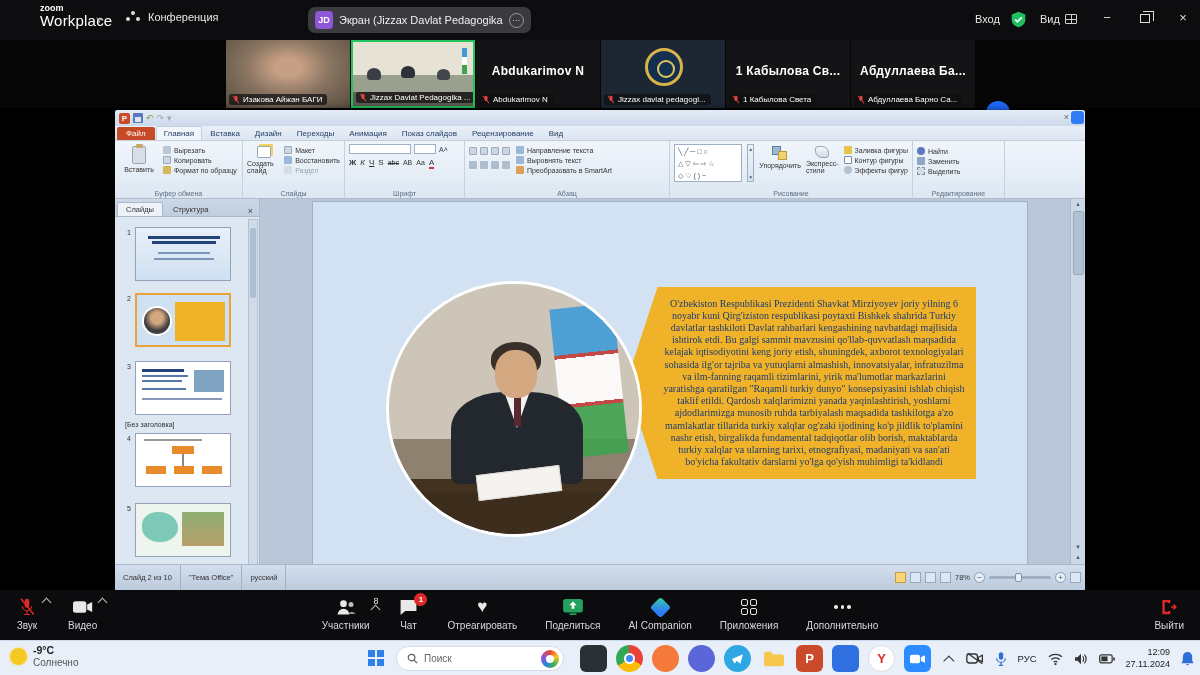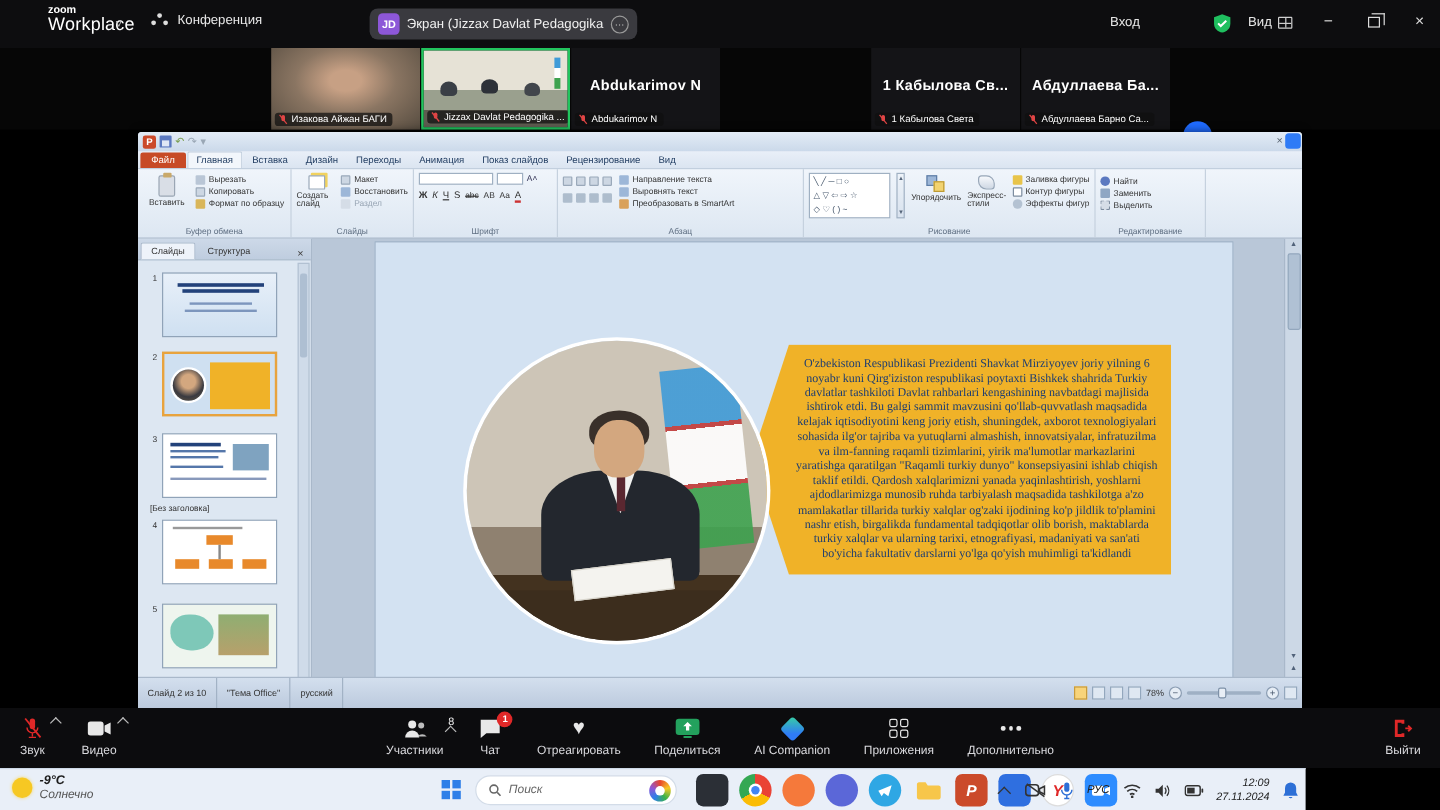--- a/index.html
+++ b/index.html
@@ -14,21 +14,21 @@
   .zlogo .l2 { font-size:15px; color:#fff; letter-spacing:.2px; }
   .chev { color:#bbb; font-size:10px; }
   .conf { position:absolute; left:126px; top:11px; display:flex; gap:8px; align-items:center; font-size:11px; color:#e8e8e8; }
   .conf-ic { width:14px; height:12px; position:relative; }
   .conf-ic i { position:absolute; background:#ddd; border-radius:50%; width:4px; height:4px; }
   .conf-ic i:nth-child(1){left:5px;top:0;} .conf-ic i:nth-child(2){left:0;top:6px;} .conf-ic i:nth-child(3){left:10px;top:6px;}
   .screen-tab { position:absolute; left:308px; top:7px; height:26px; background:#3a3a3f; border-radius:7px; display:flex; align-items:center; gap:6px; padding:0 7px; }
   .jd { width:18px; height:18px; border-radius:4px; background:#8d57d8; color:#fff; font-size:9px; font-weight:700; display:flex; align-items:center; justify-content:center; }
   .screen-tab .txt { font-size:11px; color:#f0f0f0; white-space:nowrap; }
   .morec { width:15px; height:15px; border:1px solid #9a9a9a; border-radius:50%; color:#cfcfcf; font-size:8px; display:flex; align-items:center; justify-content:center; }
-  .signin { position:absolute; left:925px; top:13px; font-size:11px; color:#e6e6e6; }
+  .signin { position:absolute; left:975px; top:13px; font-size:11px; color:#e6e6e6; }
   .shield { position:absolute; left:1010px; top:11px; width:17px; height:17px; }
   .viewbtn { position:absolute; left:1040px; top:13px; font-size:11px; color:#e6e6e6; display:flex; gap:5px; align-items:center; }
   .grid-ic { width:12px; height:10px; border:1px solid #cfcfcf; border-radius:1px; position:relative; }
   .grid-ic::before { content:""; position:absolute; left:5px; top:0; bottom:0; width:1px; background:#cfcfcf; }
   .grid-ic::after { content:""; position:absolute; top:4px; left:0; right:0; height:1px; background:#cfcfcf; }
   .wctl { position:absolute; top:10px; color:#ddd; font-size:13px; width:30px; text-align:center; }
   .restore-ic { position:absolute; top:14px; width:10px; height:9px; border:1px solid #ddd; }
   .restore-ic::before { content:""; position:absolute; left:2px; top:-4px; width:10px; height:9px; border:1px solid #ddd; border-bottom:none; border-left:none; }
 
   
@@ -127,21 +127,21 @@
   .caret { position:absolute; top:2px; right:-12px; width:7px; height:7px; border-left:1.5px solid #bbb; border-top:1.5px solid #bbb; transform:rotate(45deg); }
   .cnt { position:absolute; top:-1px; right:-22px; font-size:9px; color:#eee; }
   .badge { position:absolute; top:-4px; right:-8px; min-width:13px; height:13px; border-radius:7px; background:#e02828; color:#fff; font-size:8px; font-weight:700; display:flex; align-items:center; justify-content:center; padding:0 3px; }
   .icon20 { width:22px; height:20px; display:flex; align-items:center; justify-content:center; position:relative; }
   .appsic { display:grid; grid-template-columns:7px 7px; grid-template-rows:7px 7px; gap:2px; }
   .appsic i { background:transparent; border:1.5px solid #e8e8e8; border-radius:2px; }
   .dots3 { display:flex; gap:3px; } .dots3 i { width:3.5px; height:3.5px; border-radius:50%; background:#e8e8e8; }
   .aidiamond { width:15px; height:15px; transform:rotate(45deg); border-radius:3px; background:linear-gradient(135deg,#37d0a2,#2f7bf6 70%); }
 
   
-  .tbar { position:absolute; left:0; top:640px; width:1088px; height:35px; background:#e9eff8; border-top:1px solid #cdd8e6;font-style:italic; }
+  .tbar { position:absolute; left:0; top:640px; width:1200px; height:35px; background:#e9eff8; border-top:1px solid #cdd8e6; }
   .weather { position:absolute; left:10px; top:4px; display:flex; gap:6px; align-items:center; }
   .sun { width:17px; height:17px; border-radius:50%; background:#f6c823; box-shadow:0 0 3px #f9d75c; }
   .wtxt .t1 { font-size:10.5px; font-weight:700; color:#1c1c1c; line-height:1.1; }
   .wtxt .t2 { font-size:10px; color:#555; }
   .startbtn { position:absolute; left:368px; top:9px; display:grid; grid-template-columns:7px 7px; grid-template-rows:7px 7px; gap:1.5px; }
   .startbtn i { background:#2e7fe8; }
   .search { position:absolute; left:396px; top:5px; width:168px; height:25px; background:#fff; border:1px solid #d3dce8; border-radius:13px; display:flex; align-items:center; gap:6px; padding:0 4px 0 10px; }
   .search .stxt { font-size:10px; color:#666; flex:1; }
   .rainbow { width:18px; height:18px; border-radius:50%; background:conic-gradient(#e8452c,#f6c823,#37b34a,#2e7fe8,#8d57d8,#e8452c); }
   .rainbow::after { content:""; display:block; width:8px; height:8px; margin:5px; border-radius:50%; background:#fff; }
@@ -213,20 +213,30 @@
       </div>
     </div>
     <div class="thumb" style="left:476px;background:#141417;">
       <div class="centername">Abdukarimov N</div>
       <div class="vlabel">
         <svg class="micmute" viewBox="0 0 10 12">
             <rect x="3" y="1" width="4" height="7" rx="2" fill="#e04545"></rect>
             <path d="M1 1l8 10" stroke="#e04545" stroke-width="1.4"></path>
           </svg>
         <span>Abdukarimov N</span>
+      </div>
+    </div>
+    <div class="thumb" style="left:601px;background:#1c2733;">
+      <div class="emblem"></div>
+      <div class="vlabel">
+        <svg class="micmute" viewBox="0 0 10 12">
+            <rect x="3" y="1" width="4" height="7" rx="2" fill="#e04545"></rect>
+            <path d="M1 1l8 10" stroke="#e04545" stroke-width="1.4"></path>
+          </svg>
+        <span>Jizzax davlat pedagogi...</span>
       </div>
     </div>
     <div class="thumb" style="left:726px;background:#141417;">
       <div class="centername">1 Кабылова Св...</div>
       <div class="vlabel">
         <svg class="micmute" viewBox="0 0 10 12">
             <rect x="3" y="1" width="4" height="7" rx="2" fill="#e04545"></rect>
             <path d="M1 1l8 10" stroke="#e04545" stroke-width="1.4"></path>
           </svg>
         <span>1 Кабылова Света</span>

